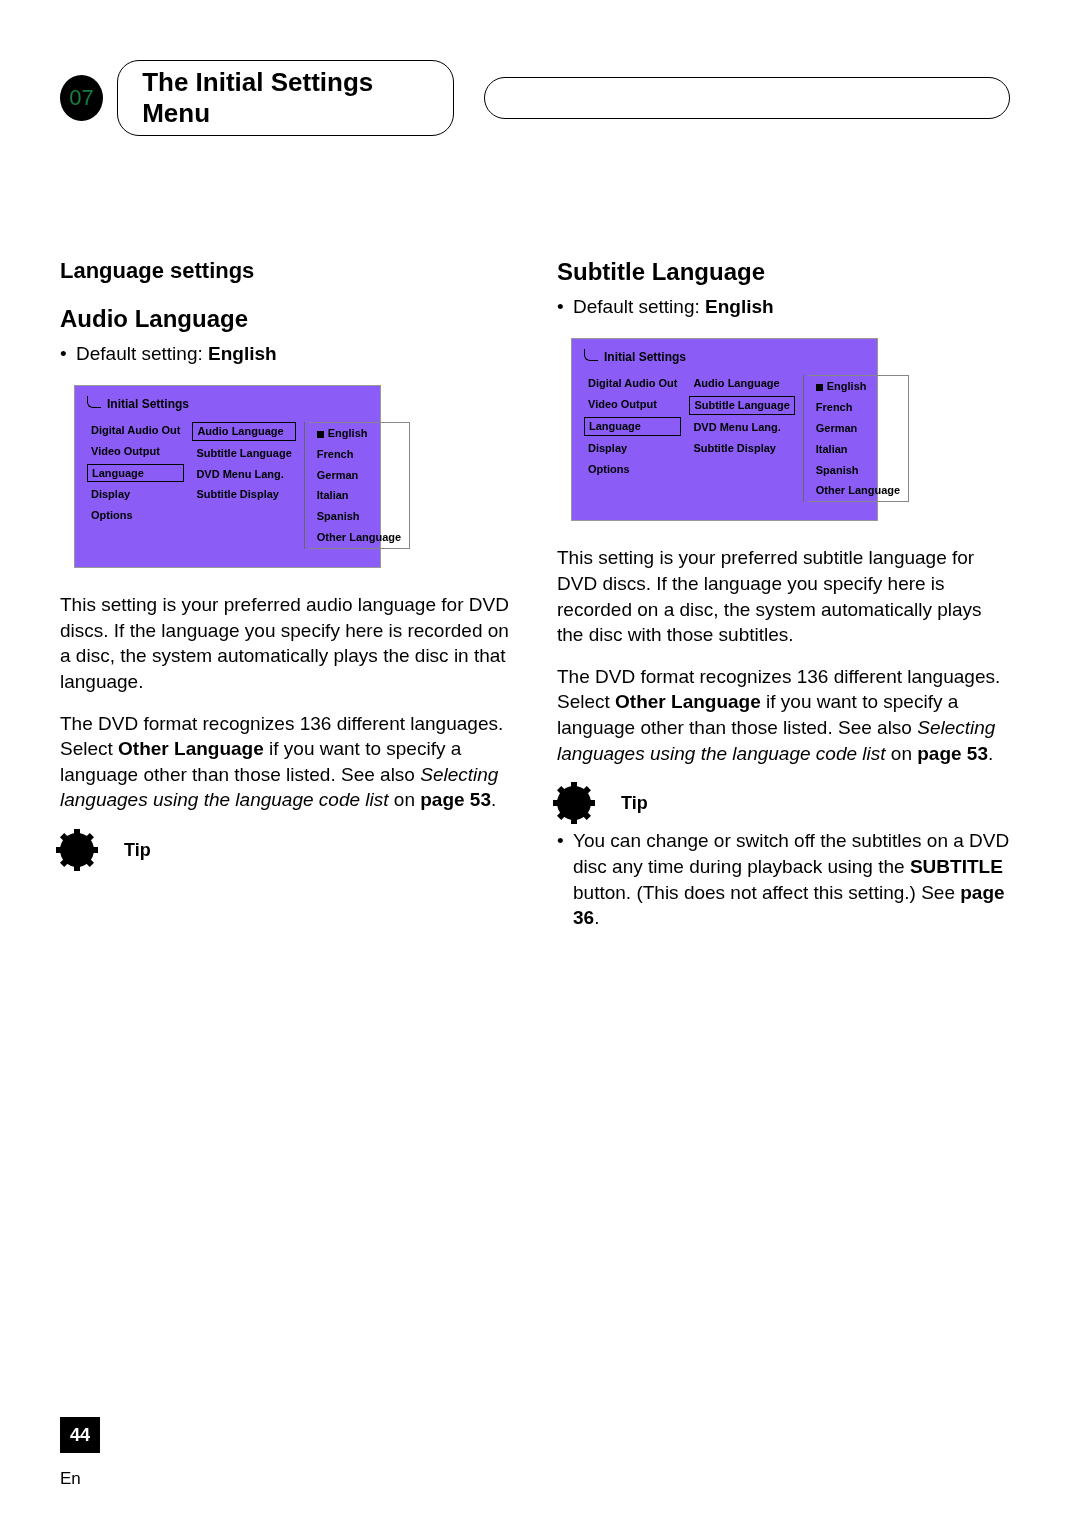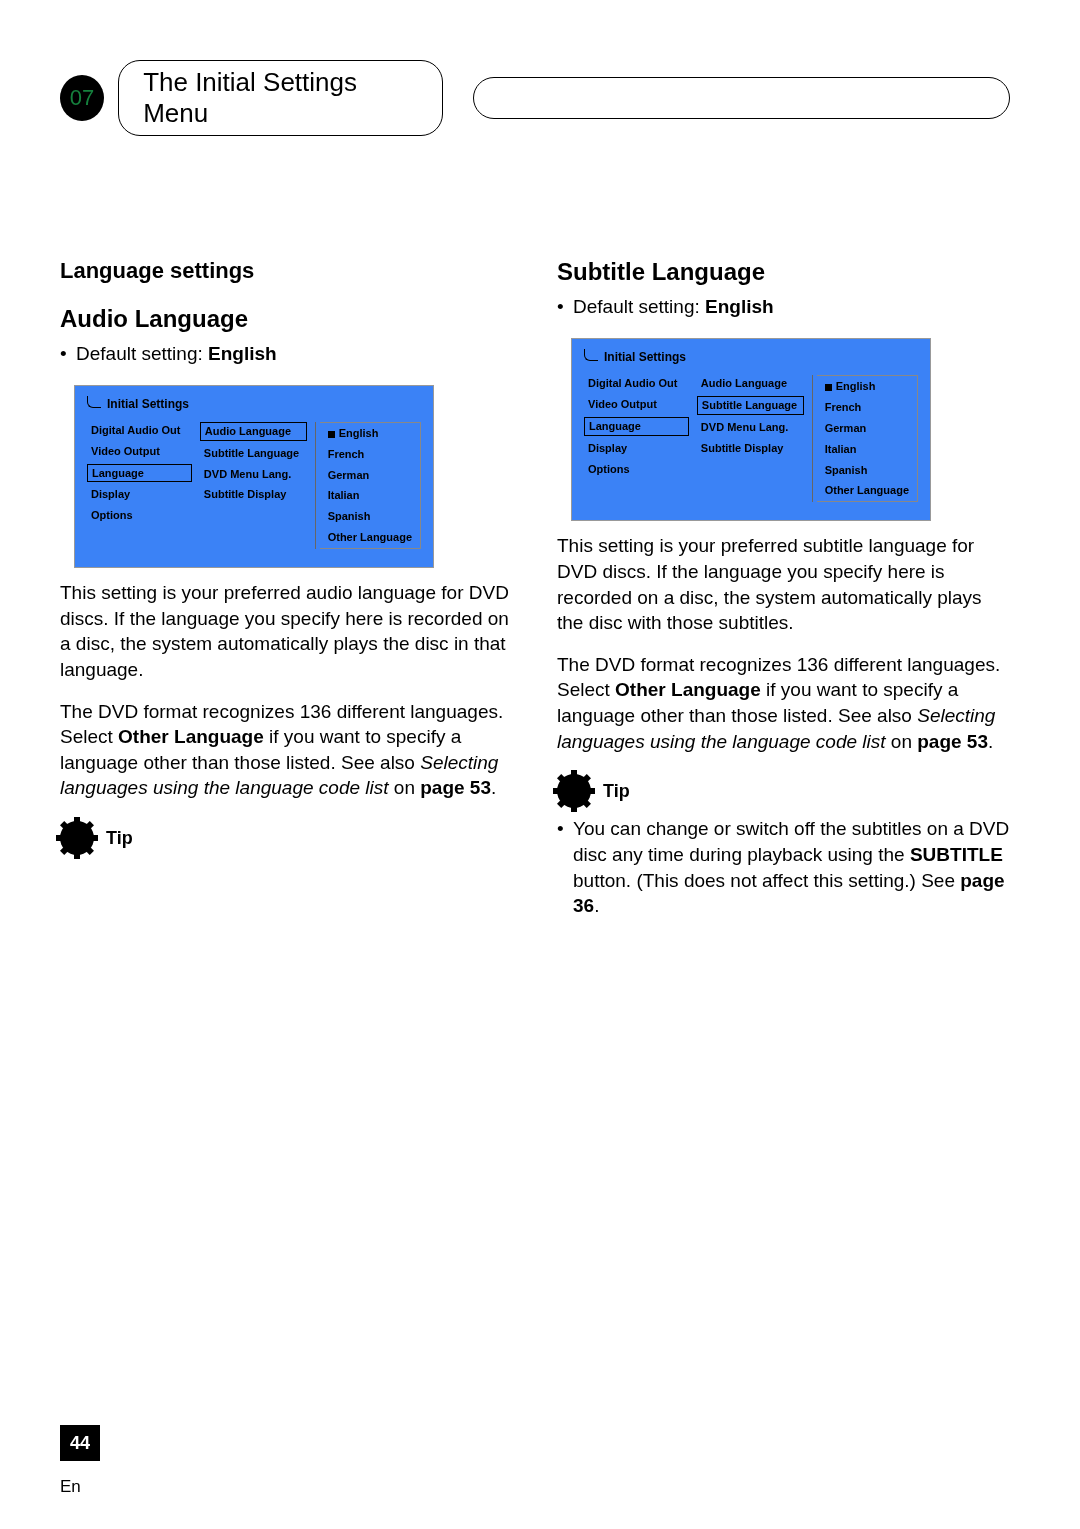--- a/index.html
+++ b/index.html
@@ -35,21 +35,21 @@
     justify-content: center;
     font-weight: normal;
     font-size: 22px;
     margin-right: 14px;
     text-align: center;
   }
   .chapter-title-box {
     border: 1.5px solid #000;
     border-radius: 22px;
     padding: 6px 24px;
-    font-weight: normal;
+    font-weight: bold;
     font-size: 26px;
   }
   .chapter-empty-box {
     border: 1.5px solid #000;
     border-radius: 22px;
     width: 560px;
     height: 42px;
     margin-left: 30px;
   }
   
@@ -81,24 +81,24 @@
     content: "•";
     position: absolute;
     left: 0;
     top: 0;
   }
   .para { margin-bottom: 16px; }
   .bold { font-weight: bold; }
   .ital { font-style: italic; }
   
   .settings-box {
-    background: #3b82f6;
+    background: #8b5cf6;
     border: 1px solid #999;
-    width: 360px;
-    margin: 10px 0 12px 14px;
+    width: 307px;
+    margin: 10px 0 24px 14px;
     font-size: 11px;
     font-weight: bold;
     padding: 10px 12px 18px 12px;
   }
   .sb-title {
     display: flex;
     align-items: center;
     gap: 6px;
     margin-bottom: 10px;
     font-size: 12px;
@@ -118,21 +118,21 @@
   .sb-mid  { width: 110px; }
   .sb-right{ flex: 1; padding-left: 4px; border-left: 1px solid #666; }
   .sb-item { padding: 1px 4px; white-space: nowrap; }
   .sb-item.boxed { border: 1px solid #000; }
   .sb-right-inner { border: 1px solid #888; border-left: none; padding: 2px 4px; display:flex; flex-direction:column; gap:4px; }
   .sq { display:inline-block; width:7px; height:7px; background:#000; margin-right:4px; vertical-align:middle; }
   
   .tip-head {
     display: flex;
     align-items: center;
-    gap: 12px;
+    gap: 30px;
     font-weight: bold;
     font-size: 18px;
     margin: 20px 0 8px 0;
   }
   .gear-icon {
     width: 34px; height: 34px;
     background: #000;
     border-radius: 50%;
     position: relative;
   }
@@ -154,21 +154,21 @@
     transform-origin:center;
     margin-left:-3px; margin-top:-21px;
   }
   .tip-list { padding-left: 16px; }
   .tip-list li { list-style: none; position: relative; margin-bottom: 8px; }
   .tip-list li::before { content:"•"; position:absolute; left:-16px; }
   
   .footer {
     position: absolute;
     left: 60px;
-    bottom: 32px;
+    bottom: 40px;
   }
   .page-badge {
     width: 40px; height: 36px;
     background: #000; color: #fff;
     font-weight: bold;
     display: flex; align-items: center; justify-content: center;
     font-size: 18px;
   }
   .lang-code { font-size: 17px; margin-top: 16px; }
 </style>

